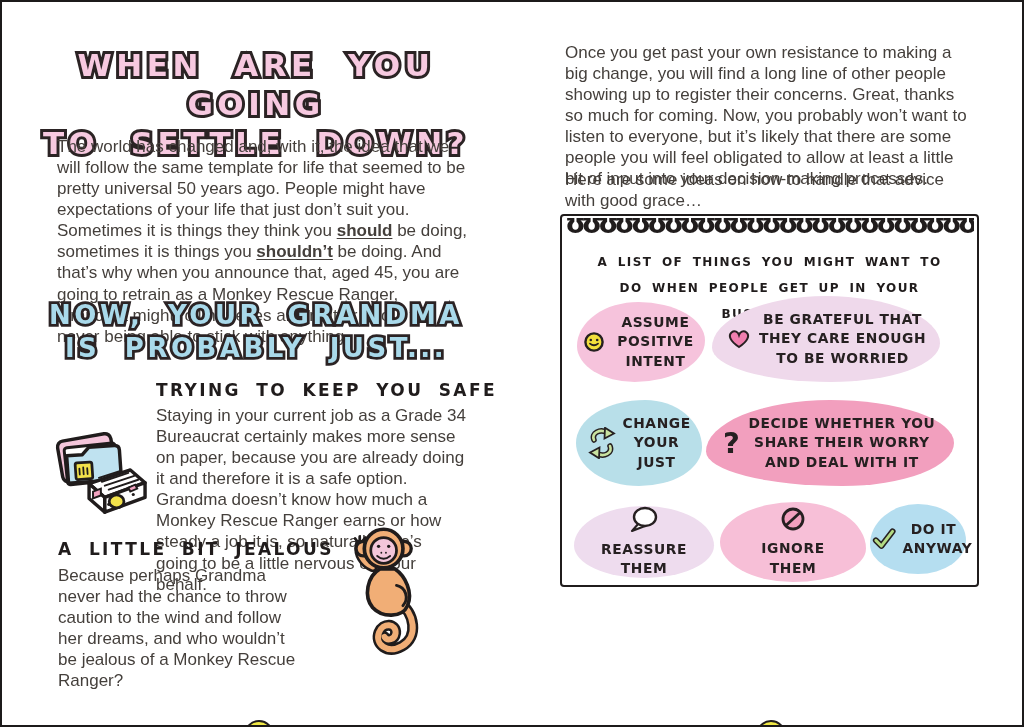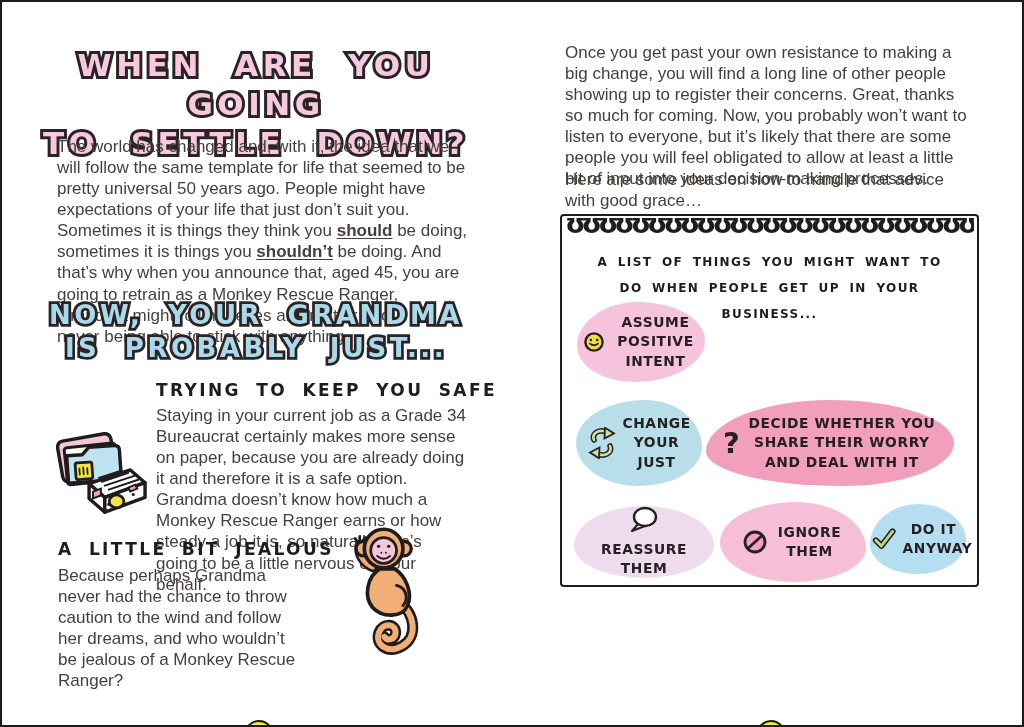--- a/index.html
+++ b/index.html
@@ -172,20 +172,28 @@
         <svg width="22" height="22" viewBox="0 0 22 22">
             <circle cx="11" cy="11" r="8.6" fill="#f2df3c" stroke="#262021" stroke-width="2.4"></circle>
             <circle cx="7.8" cy="9" r="1.3" fill="#262021"></circle>
             <circle cx="14.2" cy="9" r="1.3" fill="#262021"></circle>
             <path d="M7,12.6 Q11,16 15,12.6" fill="none" stroke="#262021" stroke-width="1.8" stroke-linecap="round"></path>
           </svg>
       </span>
       <span class="blabel" style="width:88px;">ASSUME POSITIVE INTENT</span>
     </div>
 
+    <div class="bubble c-b2" style="left:150px;top:80px;width:228px;height:86px;">
+      <span class="bicon">
+        <svg width="26" height="24" viewBox="0 0 26 24">
+            <path d="M13,20 C4,14 2,8.5 5.5,5.5 C8.8,2.8 12,5 13,8 C14,5 17.2,2.8 20.5,5.5 C24,8.5 22,14 13,20 Z" fill="#ef7fae" stroke="#262021" stroke-width="2"></path>
+          </svg>
+      </span>
+      <span class="blabel" style="width:168px;">BE GRATEFUL THAT THEY CARE ENOUGH TO BE WORRIED</span>
+    </div>
 
     <div class="bubble c-b3" style="left:14px;top:184px;width:126px;height:86px;">
       <span class="bicon">
         <svg width="28" height="32" viewBox="0 0 28 32">
           <path d="M6,13 C3,6 12,1.5 19,5.5" fill="none" stroke="#262021" stroke-width="5.6" stroke-linecap="round"></path>
           <path d="M6,13 C3,6 12,1.5 19,5.5" fill="none" stroke="#c9e2a0" stroke-width="2.6" stroke-linecap="round"></path>
           <polygon points="17,0.8 26,6.5 16.5,11.5" fill="#c9e2a0" stroke="#262021" stroke-width="1.8"></polygon>
           <path d="M22,19 C25,26 16,30.5 9,26.5" fill="none" stroke="#262021" stroke-width="5.6" stroke-linecap="round"></path>
           <path d="M22,19 C25,26 16,30.5 9,26.5" fill="none" stroke="#c9e2a0" stroke-width="2.6" stroke-linecap="round"></path>
           <polygon points="11,31.2 2,25.5 11.5,20.5" fill="#c9e2a0" stroke="#262021" stroke-width="1.8"></polygon>
@@ -202,21 +210,21 @@
     <div class="bubble c-b5" style="left:12px;top:290px;width:140px;height:72px;">
       <span class="bicon">
         <svg width="30" height="27" viewBox="0 0 30 27">
             <polygon points="10,17 3,25 16,20" fill="#fff" stroke="#262021" stroke-width="2.2" stroke-linejoin="round"></polygon>
             <ellipse cx="16" cy="11" rx="11" ry="9" fill="#fff" stroke="#262021" stroke-width="2.4"></ellipse>
           </svg>
       </span>
       <span class="blabel" style="width:88px;">REASSURE THEM</span>
     </div>
 
-    <div class="bubble c-b6" style="left:158px;top:286px;width:146px;height:80px;">
+    <div class="bubble c-b6" style="left:158px;top:286px;width:146px;height:80px;flex-direction:column;">
       <span class="bicon">
         <svg width="26" height="26" viewBox="0 0 26 26">
             <circle cx="13" cy="13" r="10" fill="#f2a0be" stroke="#262021" stroke-width="2.8"></circle>
             <line x1="7" y1="18.5" x2="19" y2="7.5" stroke="#262021" stroke-width="2.8" stroke-linecap="round"></line>
           </svg>
       </span>
       <span class="blabel" style="width:70px;">IGNORE THEM</span>
     </div>
 
     <div class="bubble c-b7" style="left:308px;top:288px;width:96px;height:70px;">

